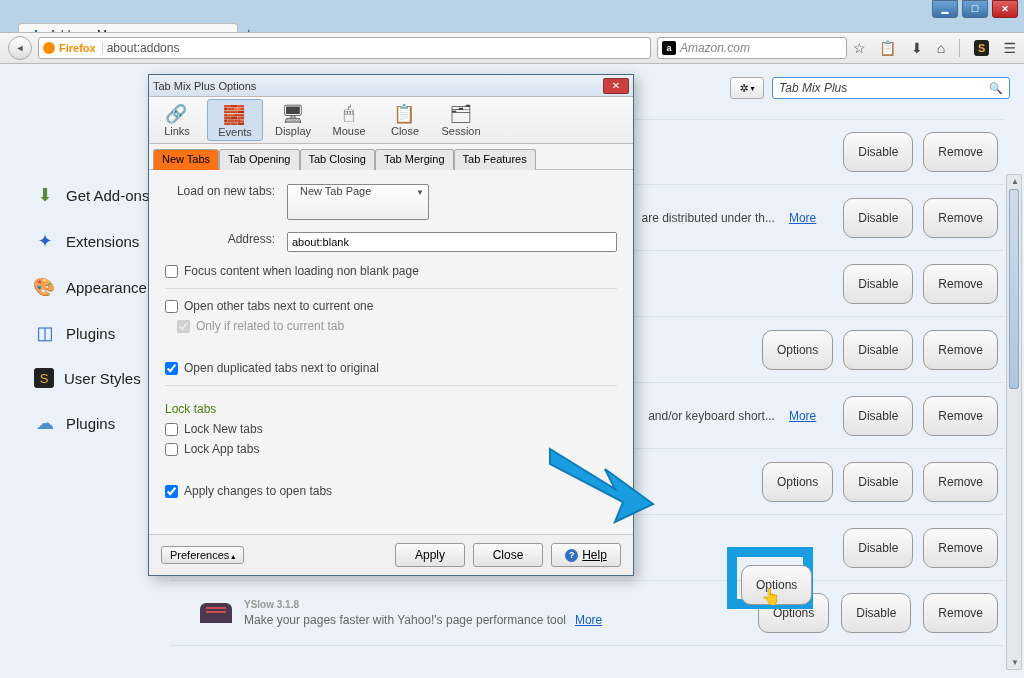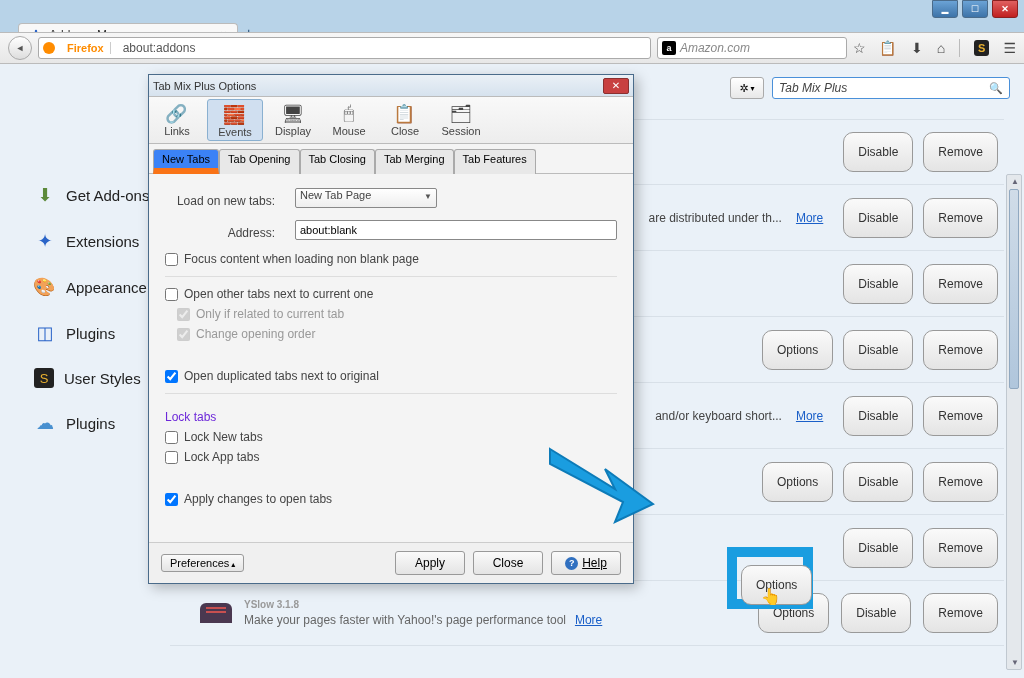--- a/index.html
+++ b/index.html
@@ -17,21 +17,21 @@
 .tab-bar { position: absolute; top: 20px; left: 18px; display: flex; align-items: center; height: 28px; }
 .browser-tab { background: #f8f8f8; border: 1px solid #bbb; border-bottom: none; border-radius: 4px 4px 0 0; padding: 4px 10px; display: flex; align-items: center; gap: 6px; font-size: 12px; color: #333; width: 220px; }
 .tab-puzzle { width: 14px; height: 14px; color: #2a64c8; }
 .tab-close { margin-left: auto; color: #888; font-size: 12px; cursor: pointer; }
 .new-tab-btn { margin-left: 6px; color: #335a80; font-size: 16px; cursor: pointer; }
 
 
 .urlbar-row { position: absolute; top: 32px; left: 0; right: 0; height: 32px; background: linear-gradient(#f6f6f6,#e7e7e7); border-top: 1px solid #bbb; border-bottom: 1px solid #bbb; display: flex; align-items: center; padding: 0 8px; gap: 6px; }
 .back-btn { width: 24px; height: 24px; border: 1px solid #aaa; border-radius: 50%; background: linear-gradient(#fff,#ddd); display: flex; align-items: center; justify-content: center; color: #555; cursor: pointer; }
 .back-btn::before { content: "◄"; font-size: 9px; }
-.url-box { flex: 1; height: 22px; border: 1px solid #aaa; background: #fff; display: flex; align-items: center; font-size: 12px; padding: 0 4px; gap: 12px; border-radius: 3px; }
+.url-box { flex: 1; height: 22px; border: 1px solid #aaa; background: #fff; display: flex; align-items: center; font-size: 12px; padding: 0 4px; gap: 4px; border-radius: 3px; }
 .ff-badge { background: #ff8c00; width: 12px; height: 12px; border-radius: 50%; }
 .ff-label { color: #ff8c00; font-weight: 600; font-size: 11px; border-right: 1px solid #ccc; padding-right: 6px; }
 .url-text { color: #555; }
 .search-box { width: 190px; height: 22px; border: 1px solid #aaa; background: #fff; display: flex; align-items: center; padding: 0 4px; gap: 4px; font-size: 12px; color: #888; border-radius: 3px; font-style: italic; }
 .amazon-icon { background: #000; color: #fff; width: 14px; height: 14px; display: flex; align-items: center; justify-content: center; font-size: 9px; font-weight: bold; border-radius: 2px; font-style: normal; }
 .toolbar-icons { display: flex; gap: 14px; align-items: center; color: #444; font-size: 14px; }
 .toolbar-icons span { cursor: pointer; }
 .divider-v { width: 1px; height: 18px; background: #bbb; }
 
 
@@ -53,21 +53,21 @@
 .i-app { color: #d97030; }
 .i-plug { color: #2a64c8; }
 .i-sty { background: #222; color: #e8b030; width: 20px; height: 20px; font-size: 13px; border-radius: 3px; }
 .i-svc { color: #4890d0; }
 
 
 .addon-list { flex: 1; padding: 55px 20px 0 10px; position: relative; }
 .addon-row { display: flex; align-items: center; justify-content: flex-end; gap: 10px; height: 66px; padding-right: 6px; border-bottom: 1px solid #d8e0e8; }
 .addon-row:first-child { border-top: 1px solid #d8e0e8; }
 .row-desc { font-size: 12px; color: #444; margin-right: 4px; white-space: nowrap; overflow: hidden; }
-.more-link { color: #1a5fc8; text-decoration: underline; font-size: 12px; cursor: pointer; margin-right: 10px; }
+.more-link { color: #1a5fc8; text-decoration: underline; font-size: 12px; cursor: pointer; margin-right: 17px; }
 .std-btn { min-width: 68px; height: 40px; border: 1px solid #999; border-radius: 10px; background: linear-gradient(#fafafa,#e4e4e4); font-size: 12px; color: #333; cursor: pointer; padding: 0 14px; }
 .yslow-row { display: flex; align-items: center; gap: 12px; padding: 12px 6px 12px 30px; border-bottom: 1px solid #d8e0e8; }
 .yslow-icon { width: 32px; height: 20px; background: #4a3850; border-radius: 6px 6px 0 0; position: relative; }
 .yslow-icon::after { content: ""; position: absolute; top: 4px; left: 6px; width: 20px; height: 2px; background: #c85050; box-shadow: 0 4px 0 #c85050; }
 .yslow-text { flex: 1; }
 .yslow-title { font-size: 10px; font-weight: bold; color: #999; }
 .yslow-desc { font-size: 12px; color: #666; }
 
 
 .highlight-box { position: absolute; border: 10px solid #1a9de0; width: 86px; height: 62px; left: 727px; top: 547px; z-index: 50; }
@@ -78,33 +78,33 @@
 
 .dialog { position: absolute; left: 148px; top: 74px; width: 486px; background: #f4f4f4; border: 1px solid #4a6b8a; box-shadow: 4px 4px 12px rgba(0,0,0,.25); z-index: 40; }
 .dlg-title { background: linear-gradient(#eaf0f6,#d6e2ee); height: 22px; display: flex; align-items: center; padding: 0 4px; font-size: 11px; color: #333; border-bottom: 1px solid #bbb; }
 .dlg-title .dlg-close { margin-left: auto; width: 26px; height: 16px; background: #c84040; border: 1px solid #8a3030; color: #fff; display: flex; align-items: center; justify-content: center; font-size: 10px; cursor: pointer; border-radius: 2px; }
 .dlg-toolbar { display: flex; background: linear-gradient(#f9f9f9,#ededed); border-bottom: 1px solid #bbb; }
 .tool-item { width: 56px; padding: 6px 0 4px; display: flex; flex-direction: column; align-items: center; gap: 2px; font-size: 11px; color: #444; cursor: pointer; }
 .tool-item.active { background: #d0dff0; border: 1px solid #8ab0d0; border-radius: 3px; margin: 2px; padding: 4px 0 2px; }
 .tool-icon { font-size: 18px; height: 20px; }
 .dlg-tabs { display: flex; background: #f4f4f4; padding: 4px 4px 0; gap: 0; border-bottom: 1px solid #bbb; }
 .dlg-tab { padding: 3px 8px; font-size: 11px; border: 1px solid #aaa; border-bottom: none; background: #e8e8e8; cursor: pointer; position: relative; top: 1px; border-radius: 3px 3px 0 0; }
-.dlg-tab.active { background: #3b82f6; border-bottom: 6px solid #f97316; }
+.dlg-tab.active { background: #f97316; border-bottom: 2px solid #f97316; }
 .dlg-body { padding: 14px 16px; background: #f4f4f4; }
-.form-row { display: flex; align-items: flex-end; gap: 20px; margin-bottom: 12px; font-size: 12px; color: #444; }
+.form-row { display: flex; align-items: flex-start; gap: 12px; margin-bottom: 12px; font-size: 12px; color: #444; }
 .form-row label.rt { width: 110px; text-align: right; }
-.select-field { border: 1px solid #888; background: linear-gradient(#fff,#eee); height: 20px; font-size: 11px; padding: 0 18px 0 4px; border-radius: 2px; position: relative; width: 142px; }
+.select-field { border: 1px solid #888; background: linear-gradient(#fff,#eee); height: 36px; font-size: 11px; padding: 0 18px 0 12px; border-radius: 2px; position: relative; width: 142px; }
 .select-field::after { content: "▼"; position: absolute; right: 4px; top: 3px; font-size: 8px; color: #555; }
 .text-field { flex: 1; height: 20px; border: 1px solid #888; background: #fff; font-size: 11px; padding: 0 4px; border-radius: 2px; }
 .chk-row { display: flex; align-items: center; gap: 6px; font-size: 12px; color: #444; margin: 6px 0; }
 .chk-row.indent { margin-left: 12px; color: #999; }
 .chk-row.indent input { accent-color: #999; }
 .chk-row input[type=checkbox] { width: 13px; height: 13px; }
 .section-gap { height: 16px; }
-.section-label { font-size: 12px; color: #6d28d9; margin: 16px 0 4px; }
+.section-label { font-size: 12px; color: #4d7c0f; margin: 16px 0 4px; }
 .dlg-hr { border: none; border-top: 1px solid #ddd; margin: 10px 0; }
 .dlg-footer { display: flex; align-items: center; padding: 8px 12px; border-top: 1px solid #ccc; background: #f0f0f0; gap: 8px; }
 .pref-btn { font-size: 11px; padding: 2px 8px; border: 1px solid #999; background: linear-gradient(#fafafa,#e4e4e4); border-radius: 3px; cursor: pointer; }
 .pref-btn .caret { font-size: 8px; margin-left: 2px; }
 .dlg-footer .spacer { flex: 1; }
 .dlg-btn { min-width: 70px; height: 24px; font-size: 12px; border: 1px solid #999; background: linear-gradient(#fafafa,#e4e4e4); border-radius: 3px; cursor: pointer; display: flex; align-items: center; justify-content: center; gap: 4px; }
 .help-icon { width: 13px; height: 13px; border-radius: 50%; background: #3070c0; color: #fff; font-size: 9px; display: inline-flex; align-items: center; justify-content: center; font-weight: bold; }
 
 
 .scrollbar { position: absolute; top: 110px; right: 2px; bottom: 8px; width: 16px; background: #e4e8ec; border: 1px solid #c0c8d0; border-radius: 2px; }
@@ -300,24 +300,20 @@
       </div>
     <hr class="dlg-hr">
     <div class="chk-row">
         <input type="checkbox" style="">
         <span>Open other tabs next to current one</span>
       </div>
     <div class="chk-row indent">
         <input type="checkbox" checked="" disabled="" style="">
         <span>Only if related to current tab</span>
       </div>
-    <div class="chk-row indent">
-        <input type="checkbox" checked="" disabled="" style="">
-        <span>Change opening order</span>
-      </div>
     <div class="section-gap"></div>
     <div class="chk-row">
         <input type="checkbox" checked="" style="">
         <span>Open duplicated tabs next to original</span>
       </div>
     <hr class="dlg-hr">
     <div class="section-label">Lock tabs</div>
     <div class="chk-row">
         <input type="checkbox" style="">
         <span>Lock New tabs</span>

